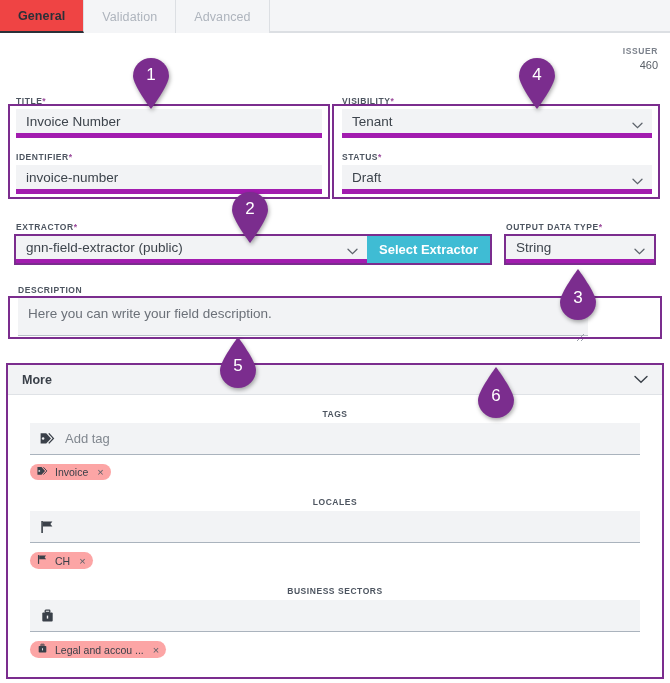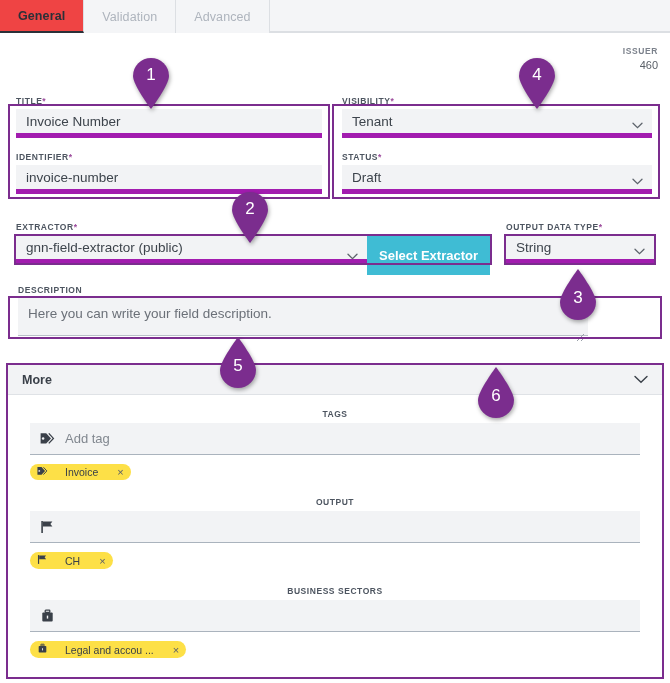--- a/index.html
+++ b/index.html
@@ -68,21 +68,21 @@
   }
   .pin.down .num { top: 7px; }
   .pin.up   .num { top: 20px; }
   .col-left  { position: absolute; left: 10px;  width: 318px; }
   .col-right { position: absolute; left: 336px; width: 322px; }
 
   .group-box { padding: 4px 6px 6px 6px; }
 
   
   .btn-extractor {
-    height: 40px; background: #3fbcd4; color: #ffffff;
+    height: 29px; background: #3fbcd4; color: #ffffff;
     font-size: 13px; font-weight: bold; border: none;
     padding: 0 12px; cursor: pointer; white-space: nowrap;
     font-family: "Liberation Sans", sans-serif;
   }
 
   
   .ftextarea {
     width: 100%; height: 38px; background: #f2f3f5;
     border: none; border-bottom: 1px solid #b9c0c8;
     font-size: 13.5px; color: #3d444c; padding: 8px 10px 0 10px;
@@ -106,22 +106,22 @@
     letter-spacing: .55px; margin: 0 0 4px 0;
   }
   .chip-input {
     display:flex; align-items:center; height: 32px; background:#f2f3f5;
     border-bottom: 1px solid #aab3bd; padding: 0 10px;
   }
   .chip-input .ico { margin-right: 10px; color:#3a4049; display:flex; }
   .chip-input .ph { font-size: 13px; color:#81878f; }
   .chips { margin-top: 9px; display:flex; gap:6px; }
   .chip {
-    display:inline-flex; align-items:center; gap:17px;
-    background:#fde047; color:#3a4049; border-radius: 9px;
+    display:inline-flex; align-items:center; gap:7px;
+    background:#fca5a5; color:#3a4049; border-radius: 9px;
     padding: 2px 7px 2px 7px; font-size: 10.5px;
   }
   .chip .x { color:#5b6068; font-size: 11px; margin-left: 2px; }
   .sect { margin-top: 17px; }
 </style>
 </head>
 <body>
 
 <div class="screen">
 
@@ -261,21 +261,21 @@
                 <path d="M8.8 1.4 L13.4 6.4 L8.8 11.4" stroke="#3a4049" stroke-width="1.3" fill="none"></path>
               </svg>
             </span>
             <span>Invoice</span>
             <span class="x">×</span>
           </span>
         </div>
       </div>
 
       <div class="sect">
-        <div class="sub-label">OUTPUT</div>
+        <div class="sub-label">LOCALES</div>
         <div class="chip-input">
           <span class="ico">
             <svg width="15" height="14" viewBox="0 0 15 14">
               <path d="M2.1 1 V13" stroke="#3a4049" stroke-width="1.6"></path>
               <path d="M3 1.4 H12.4 L10.4 4 L12.4 6.6 H3 Z" fill="#3a4049"></path>
             </svg>
           </span>
           <span class="ph"></span>
         </div>
         <div class="chips">

